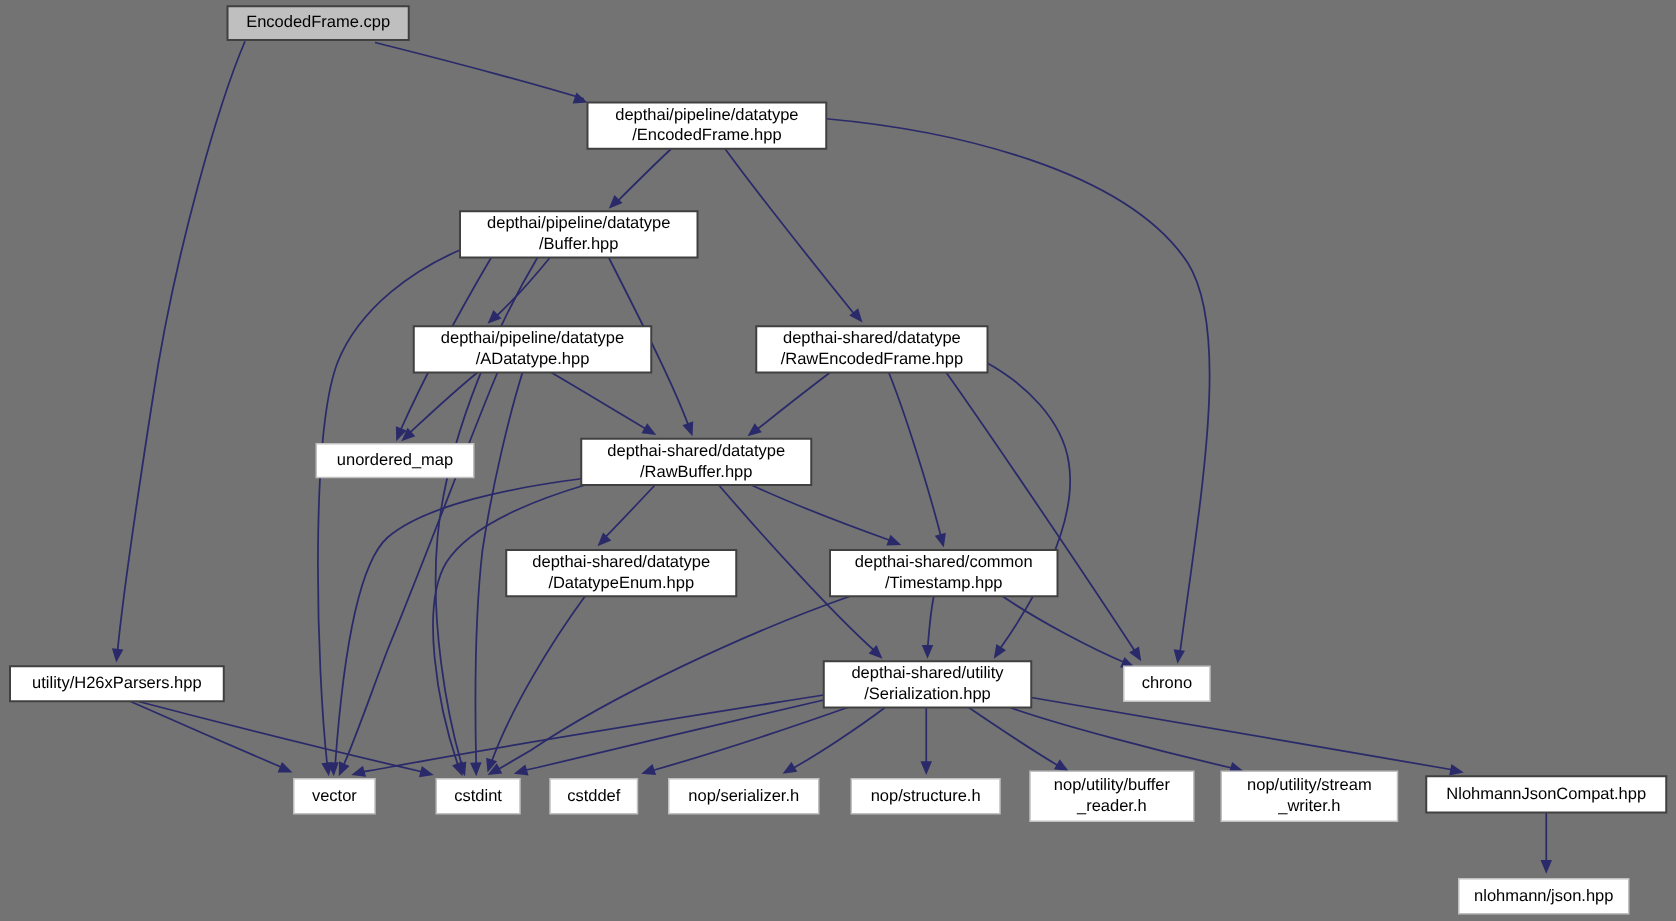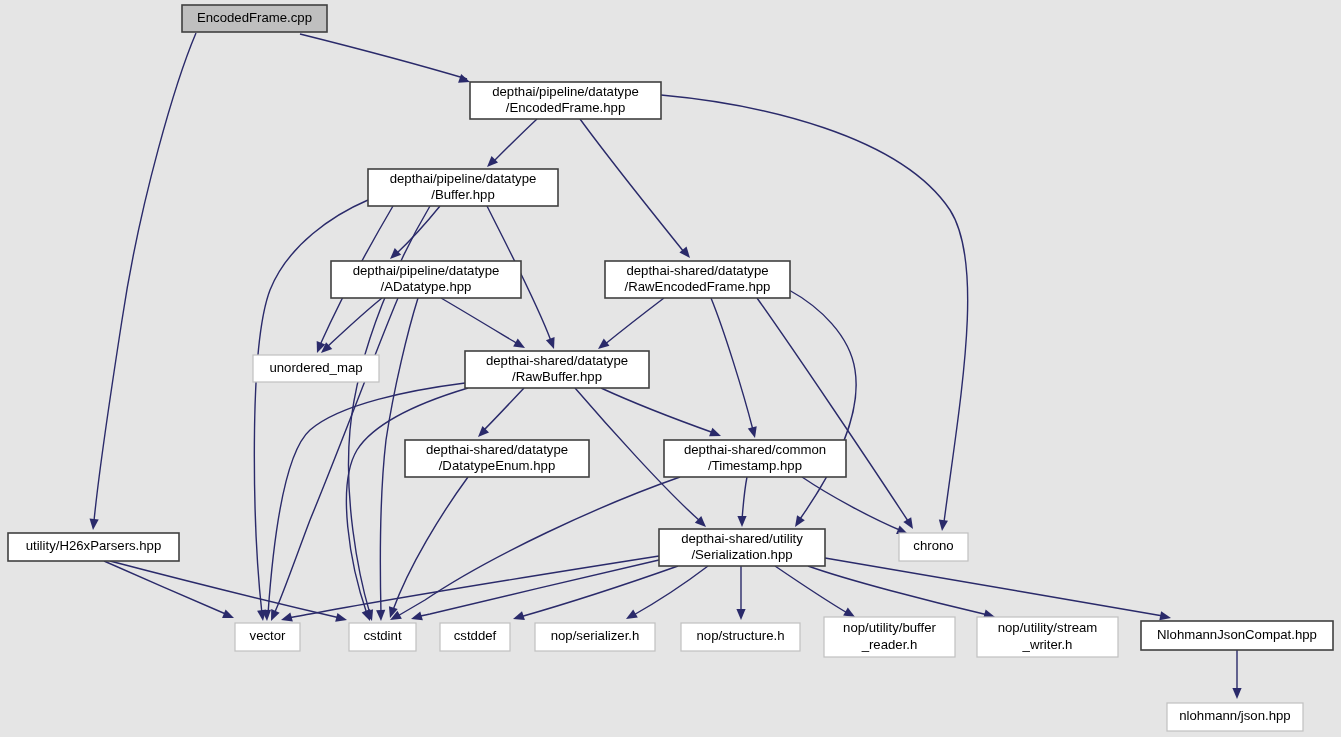--- a/index.html
+++ b/index.html
@@ -4,21 +4,21 @@
 <style>
   html, body {
     margin: 0;
     padding: 0;
     background: #ffffff;
   }
   #graph-root {
     position: relative;
     width: 1341px;
     height: 737px;
-    background: #e5e5e5;
+    background: #737373;
     font-family: "Liberation Sans", sans-serif;
     overflow: hidden;
   }
   svg#graph-svg {
     position: absolute;
     top: 0; left: 0;
     width: 1341px;
     height: 737px;
   }
   .node-box {

